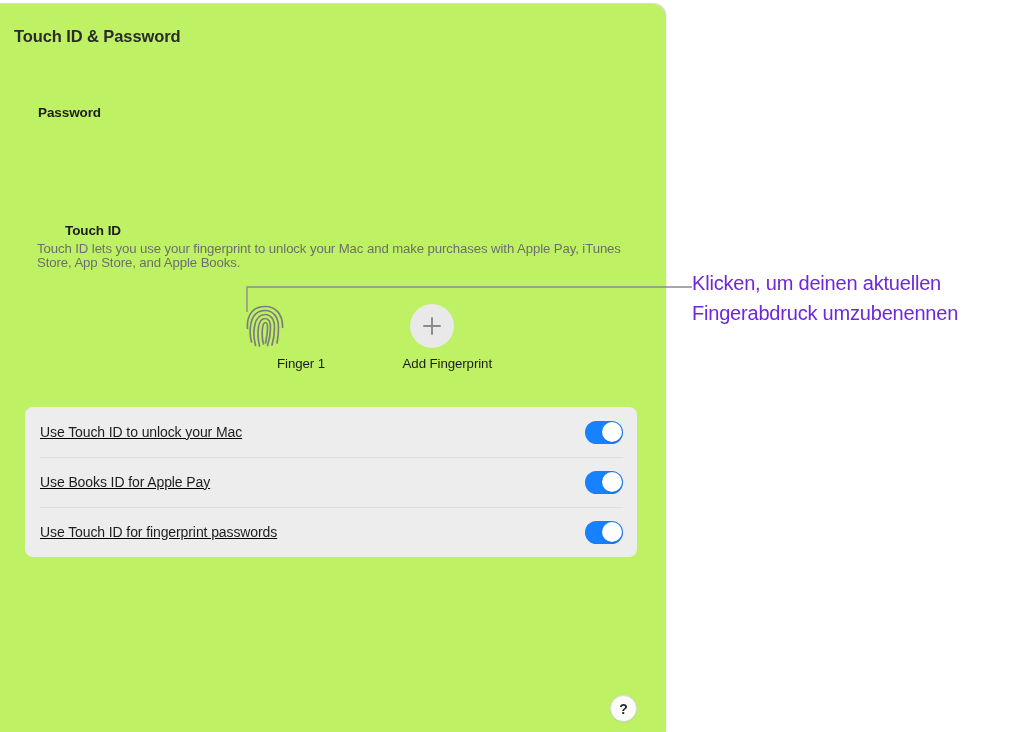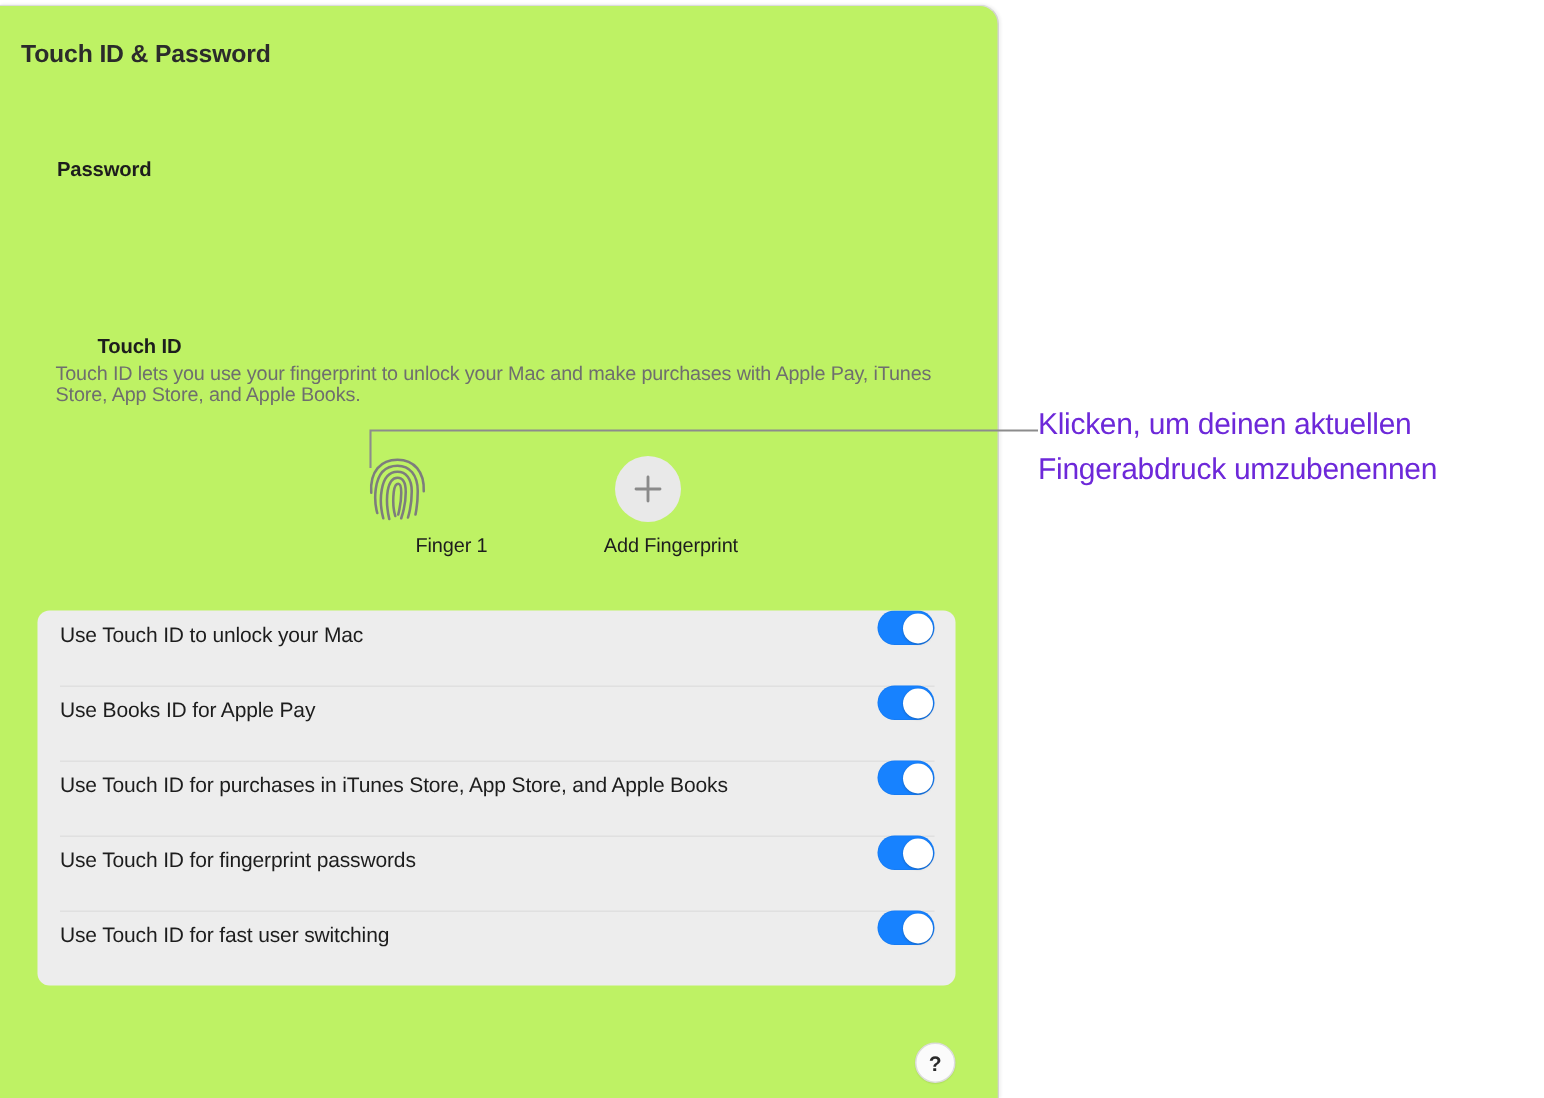--- a/index.html
+++ b/index.html
@@ -143,24 +143,26 @@
     left: 25px;
     top: 403px;
     width: 612px;
     background: #ededed;
     border-radius: 8px;
     overflow: hidden;
   }
   .toggle-row {
     position: relative;
     display: flex;
+    align-items: center;
     justify-content: space-between;
     padding: 0 14px 0 15px;
     min-height: 50px;
     box-sizing: border-box;
+    text-decoration: underline;
   }
   .toggle-row + .toggle-row::before {
     content: "";
     position: absolute;
     left: 15px;
     right: 14px;
     top: 0;
     height: 1px;
     background: #e0e0e0;
   }
@@ -288,40 +290,28 @@
         </div>
     </div>
 
     <div class="toggle-row">
       <div class="toggle-label">Use Books ID for Apple Pay</div>
       <div class="switch">
           <div class="knob"></div>
         </div>
     </div>
 
-    <div class="toggle-row">
-      <div class="toggle-label">Use Touch ID for purchases in iTunes Store, App Store, and Apple Books</div>
-      <div class="switch">
-          <div class="knob"></div>
-        </div>
-    </div>
 
     <div class="toggle-row">
       <div class="toggle-label">Use Touch ID for fingerprint passwords</div>
       <div class="switch">
           <div class="knob"></div>
         </div>
     </div>
 
-    <div class="toggle-row">
-      <div class="toggle-label">Use Touch ID for fast user switching</div>
-      <div class="switch">
-          <div class="knob"></div>
-        </div>
-    </div>
 
   </div>
 
   <div id="help-button">?</div>
 
 </div>
 
 <svg id="callout-line">
   <polyline points="7,32 7,7 452,7" fill="none" stroke="#8c8c8c" stroke-width="1.4"></polyline>
 </svg>

